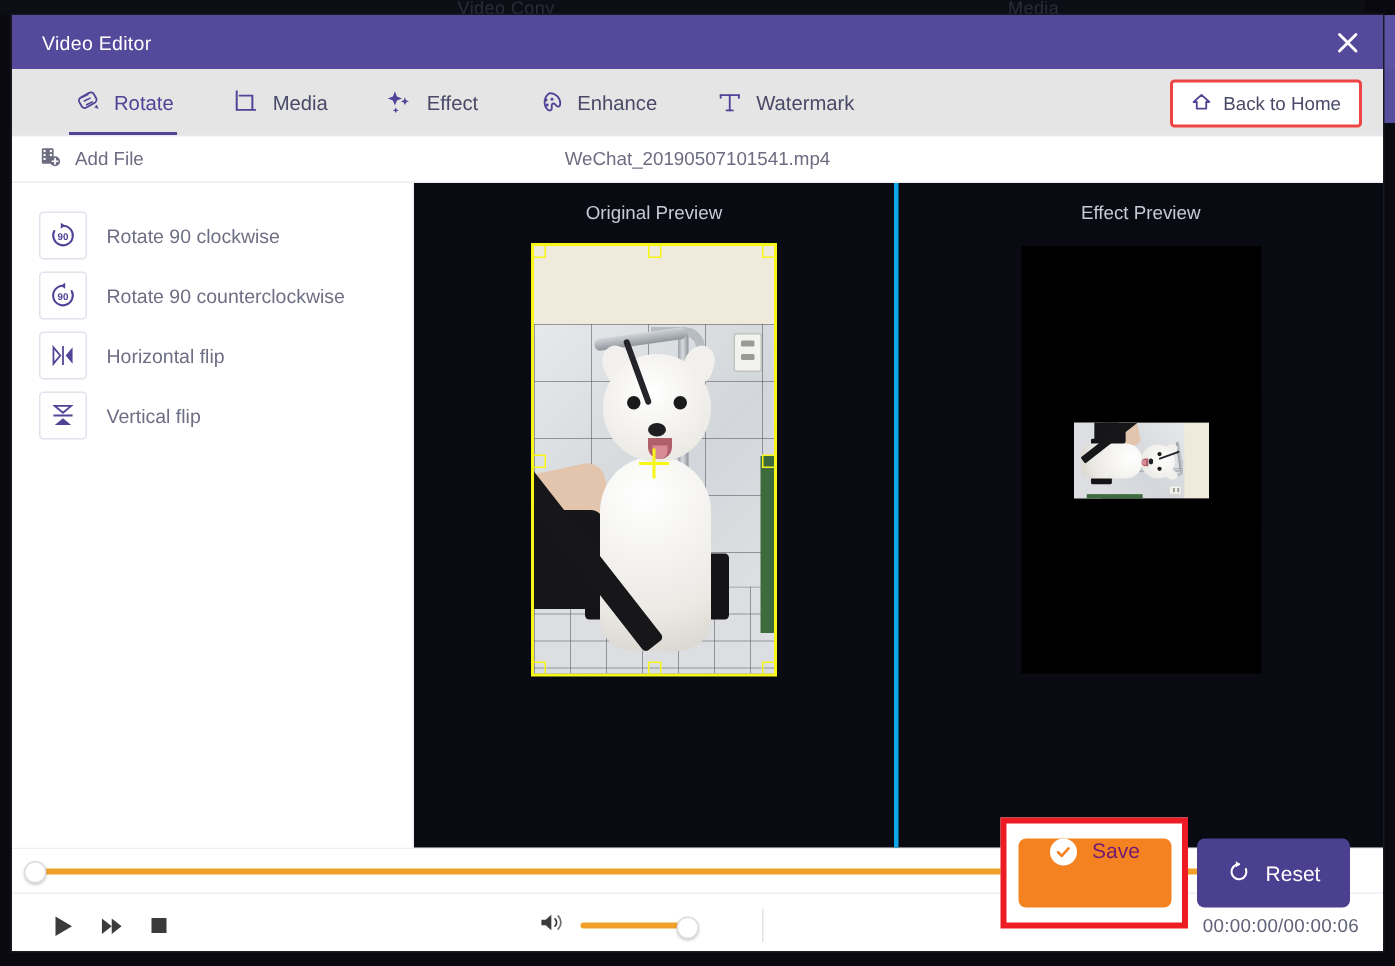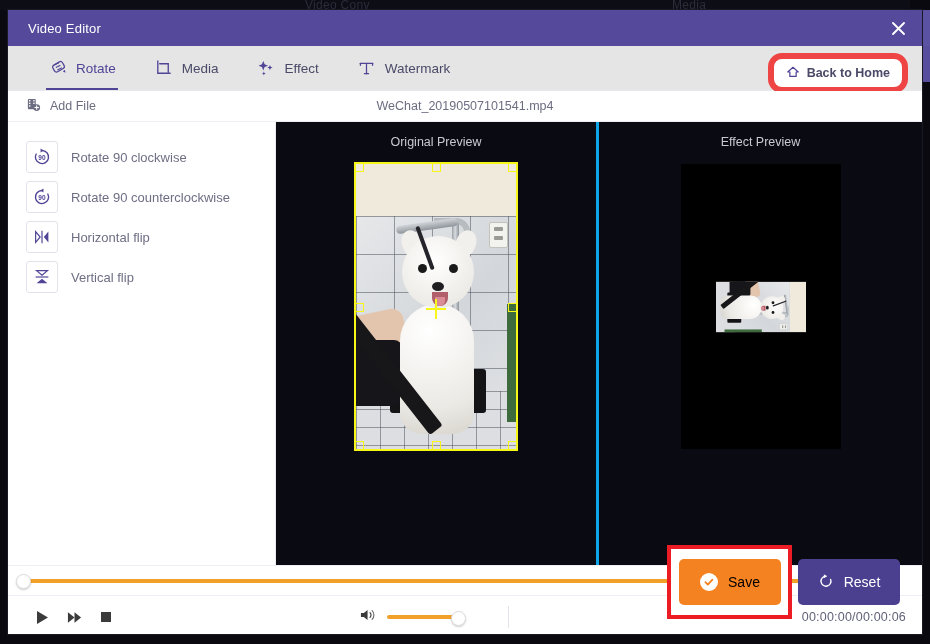--- a/index.html
+++ b/index.html
@@ -125,27 +125,26 @@
 
   .back-home {
     position: absolute;
     right: 14px;
     top: 7px;
     height: 28px;
     display: flex;
     align-items: center;
     gap: 7px;
     padding: 0 12px;
-    border: 6px solid #ef4444;
-    border-radius: 14px;
+    border: 2px solid #ef4444;
+    border-radius: 3px;
     background: #ffffff;
     color: #4a4a68;
     font-size: 12.5px;
     cursor: pointer;
-    font-weight: bold;
   }
 
   
   .body-row {
     display: flex;
     height: 443px;
   }
 
   .sidebar {
     width: 268px;
@@ -586,24 +585,24 @@
   }
   .save-btn {
     position: absolute;
     left: 679px;
     top: 559px;
     width: 102px;
     height: 46px;
     background: #f58220;
     border-radius: 5px;
     display: flex;
-    align-items: center;
+    align-items: flex-start;
     justify-content: center;
     gap: 10px;
-    color: #000000;
+    color: #701a75;
     font-size: 14px;
     cursor: pointer;
     z-index: 6;
   }
   .reset-btn {
     position: absolute;
     left: 798px;
     top: 559px;
     width: 102px;
     height: 46px;
@@ -684,20 +683,31 @@
             <g fill="#4f4496">
               <path d="M6.6 2 L8 5.6 L11.6 7 L8 8.4 L6.6 12 L5.2 8.4 L1.6 7 L5.2 5.6 Z"></path>
               <path d="M13.6 6.2 L14.4 8.2 L16.4 9 L14.4 9.8 L13.6 11.8 L12.8 9.8 L10.8 9 L12.8 8.2 Z"></path>
               <path d="M7.2 13.2 L7.8 14.7 L9.3 15.3 L7.8 15.9 L7.2 17.4 L6.6 15.9 L5.1 15.3 L6.6 14.7 Z"></path>
             </g>
           </svg>
         </span>
         <span>Effect</span>
       </div>
 
+      <div class="tab">
+        <span class="tab-icon">
+          <svg width="19" height="19" viewBox="0 0 20 20">
+            <path d="M10 3.2 a7.4 7.4 0 0 1 7.4 7.4 c0 2.2 -1.6 2.6 -2.6 1.6 l-1.2 -1.2 c-1 -1 -2.2 -0.4 -2.2 0.9 V14 c0 1.4 -1.4 1.6 -2.4 1.2 A7.4 7.4 0 0 1 10 3.2 Z" fill="none" stroke="#4f4496" stroke-width="1.3"></path>
+            <circle cx="7.4" cy="8" r="1.05" fill="#4f4496"></circle>
+            <circle cx="11.6" cy="7.6" r="1.05" fill="#4f4496"></circle>
+            <circle cx="8.2" cy="11.6" r="1.05" fill="#4f4496"></circle>
+          </svg>
+        </span>
+        <span>Enhance</span>
+      </div>
 
       <div class="tab">
         <span class="tab-icon">
           <svg width="19" height="19" viewBox="0 0 20 20">
             <g stroke="#4f4496" stroke-width="1.3" fill="none" stroke-linecap="round">
               <path d="M3.6 4.6 H16.4"></path>
               <path d="M10 4.6 V15.4"></path>
               <path d="M3.6 4.6 V6.6"></path>
               <path d="M16.4 4.6 V6.6"></path>
               <path d="M7.8 15.4 H12.2"></path>

